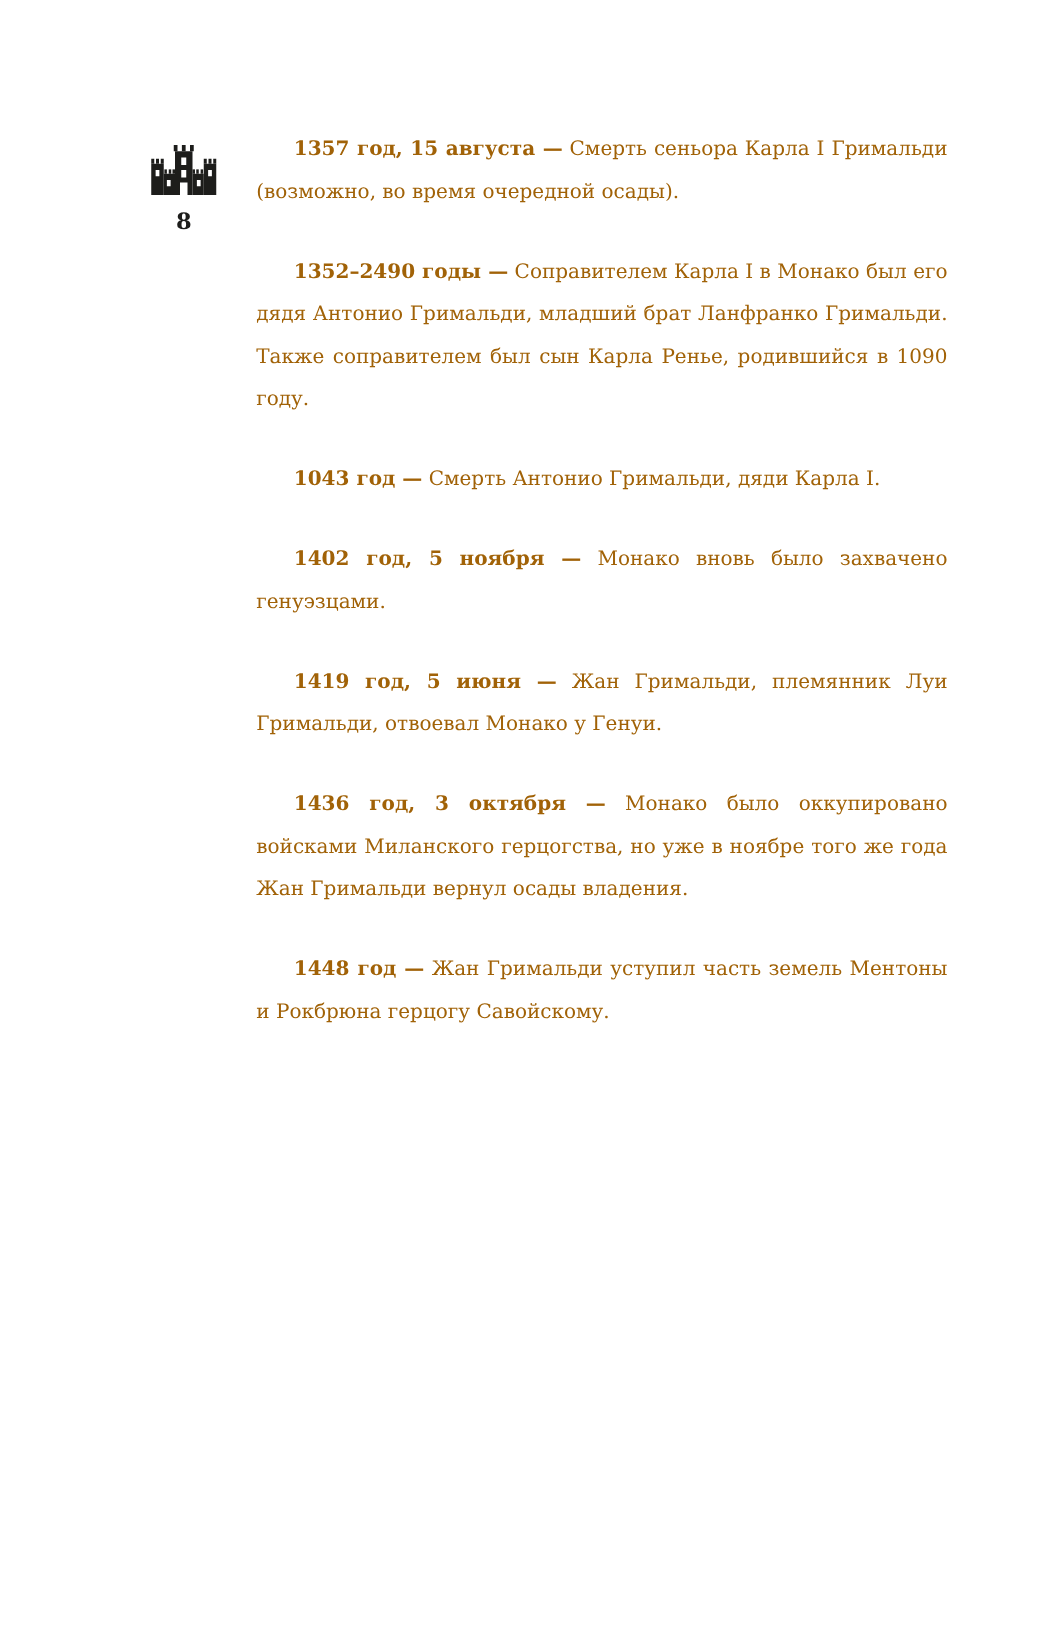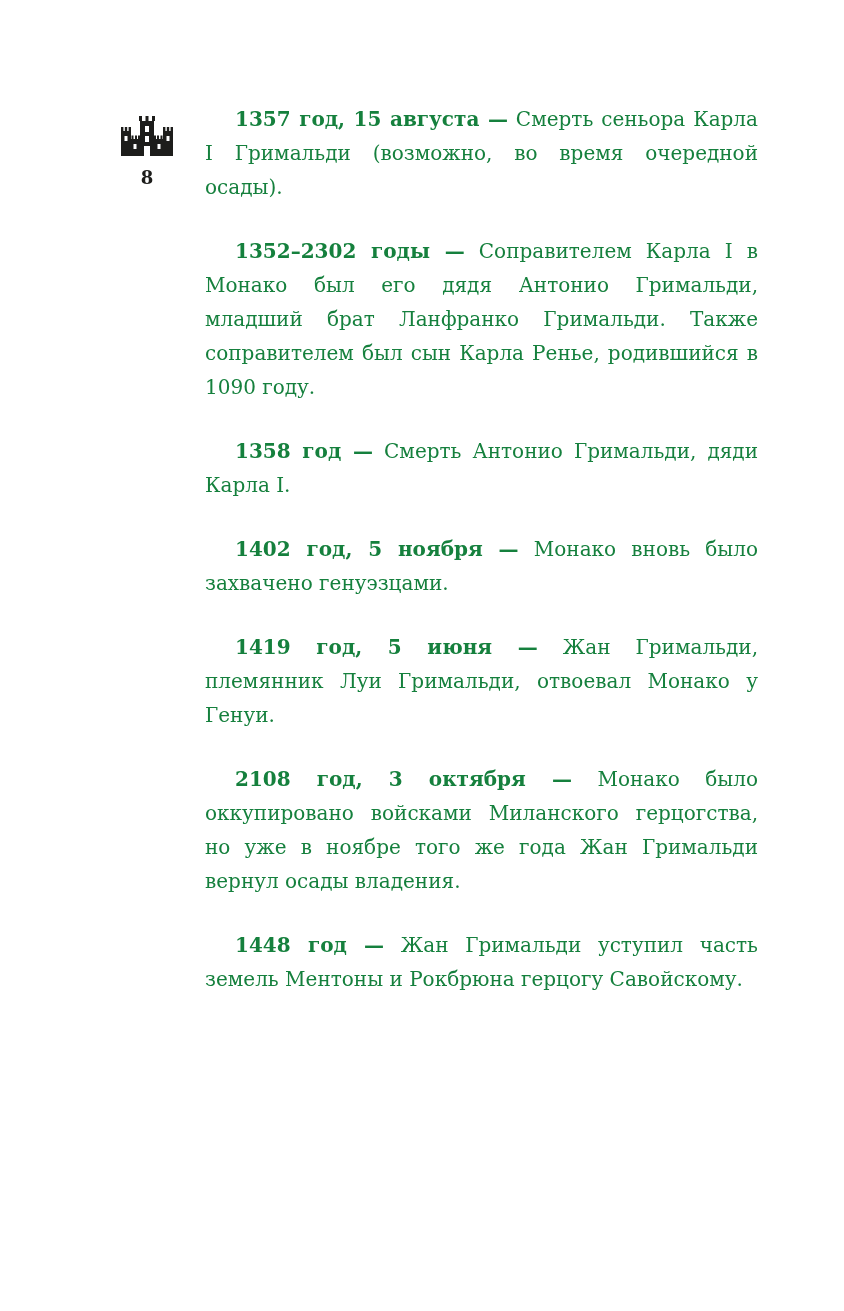--- a/index.html
+++ b/index.html
@@ -38,25 +38,25 @@
     color: #1d1d1b;
   }
   .content {
     position: absolute;
     left: 205px;
     top: 102px;
     width: 553px;
   }
   p.entry {
     margin: 0 0 30px 0;
-    font-size: 20px;
+    font-size: 16px;
     line-height: 34px;
     text-align: justify;
     text-indent: 30px;
-    color: #15803d;
+    color: #a16207;
   }
   p.entry:last-child { margin-bottom: 0; }
   p.entry b { font-weight: bold; }
 </style>
 </head>
 <body>
 
 <div class="page">
 
   <div class="marginalia">
@@ -100,31 +100,31 @@
           <rect x="38.5" y="28" width="3" height="5"></rect>
         </g>
       </svg>
     </span>
     <div class="page-number">8</div>
   </div>
 
   <div class="content" id="timeline">
   <p class="entry"><b>1357 год, 15 августа —</b> <span>Смерть сеньора Карла I Гримальди (возможно, во время очередной осады).</span></p>
 
-  <p class="entry"><b>1352–2302 годы —</b> <span>Соправителем Карла I в Монако был его дядя Антонио Гримальди, младший брат Ланфранко Гримальди. Также соправителем был сын Карла Ренье, родившийся в 1090 году.</span></p>
+  <p class="entry"><b>1352–2490 годы —</b> <span>Соправителем Карла I в Монако был его дядя Антонио Гримальди, младший брат Ланфранко Гримальди. Также соправителем был сын Карла Ренье, родившийся в 1090 году.</span></p>
 
-  <p class="entry"><b>1358 год —</b> <span>Смерть Антонио Гримальди, дяди Карла I.</span></p>
+  <p class="entry"><b>1043 год —</b> <span>Смерть Антонио Гримальди, дяди Карла I.</span></p>
 
 
 
 
   <p class="entry"><b>1402 год, 5 ноября —</b> <span>Монако вновь было захвачено генуэзцами.</span></p>
 
 
   <p class="entry"><b>1419 год, 5 июня —</b> <span>Жан Гримальди, племянник Луи Гримальди, отвоевал Монако у Генуи.</span></p>
 
-  <p class="entry"><b>2108 год, 3 октября —</b> <span>Монако было оккупировано войсками Миланского герцогства, но уже в ноябре того же года Жан Гримальди вернул осады владения.</span></p>
+  <p class="entry"><b>1436 год, 3 октября —</b> <span>Монако было оккупировано войсками Миланского герцогства, но уже в ноябре того же года Жан Гримальди вернул осады владения.</span></p>
 
   <p class="entry"><b>1448 год —</b> <span>Жан Гримальди уступил часть земель Ментоны и Рокбрюна герцогу Савойскому.</span></p>
 
 </div>
 
 </div>
 
 </body></html>

